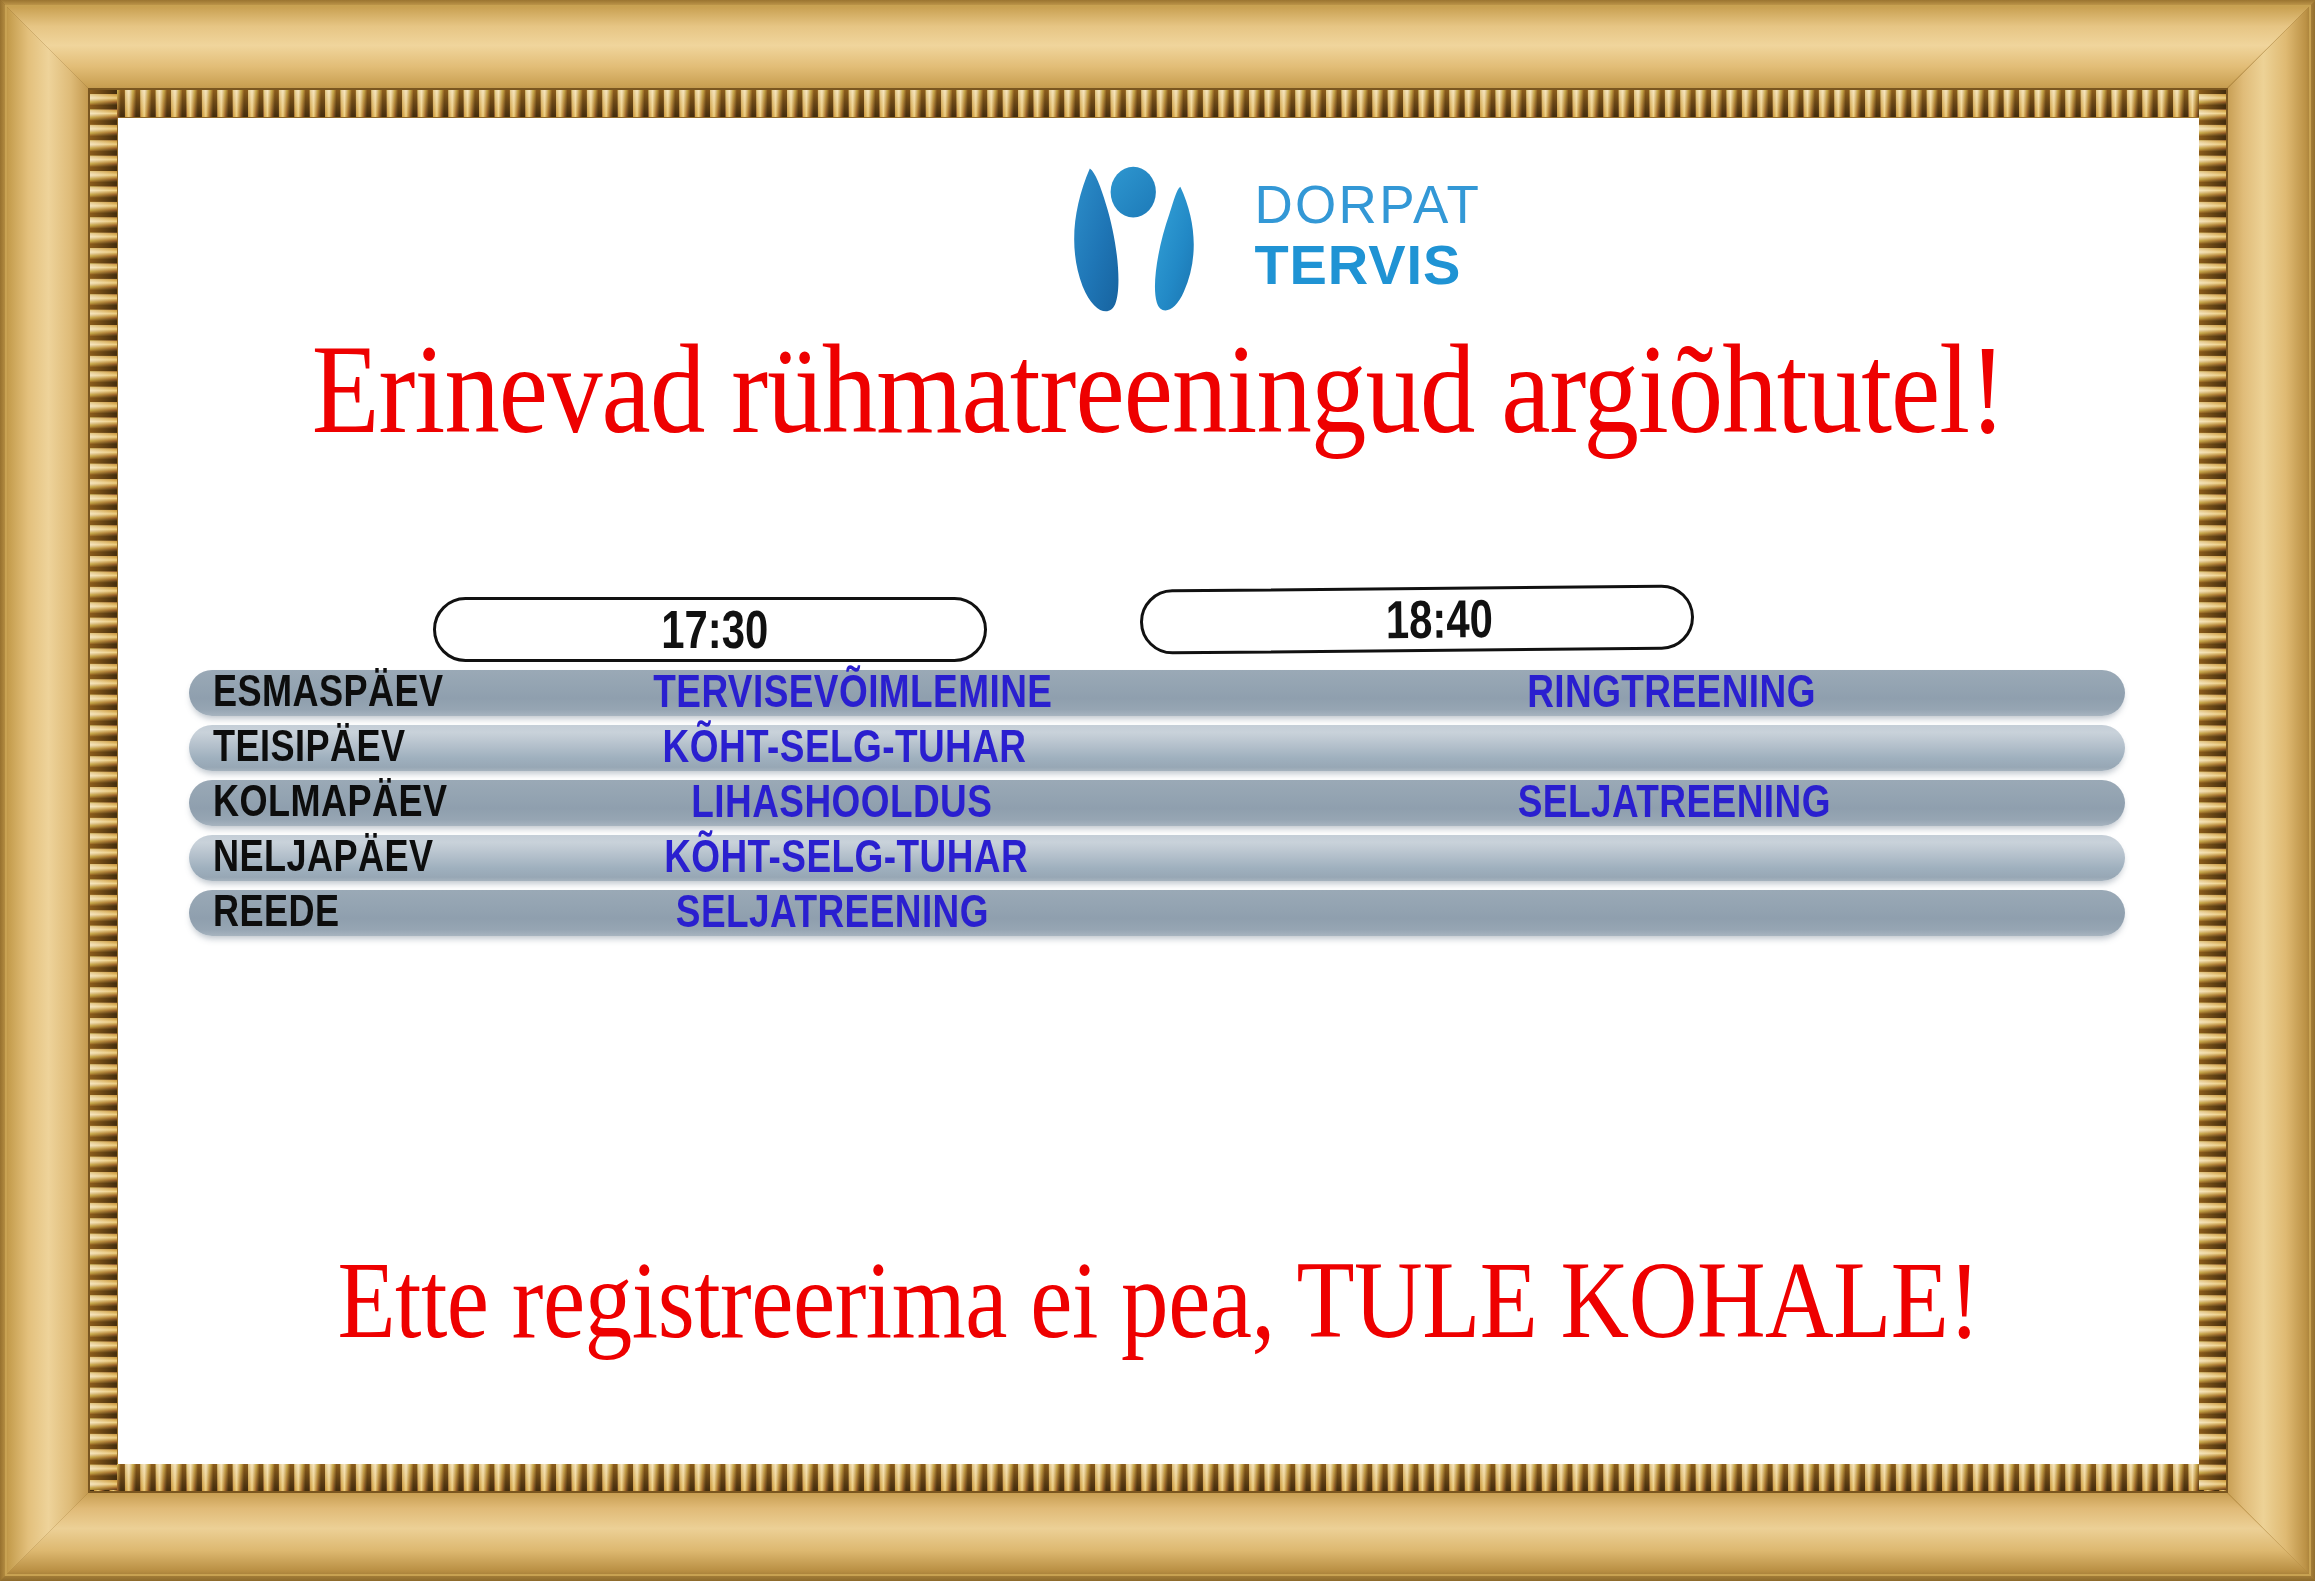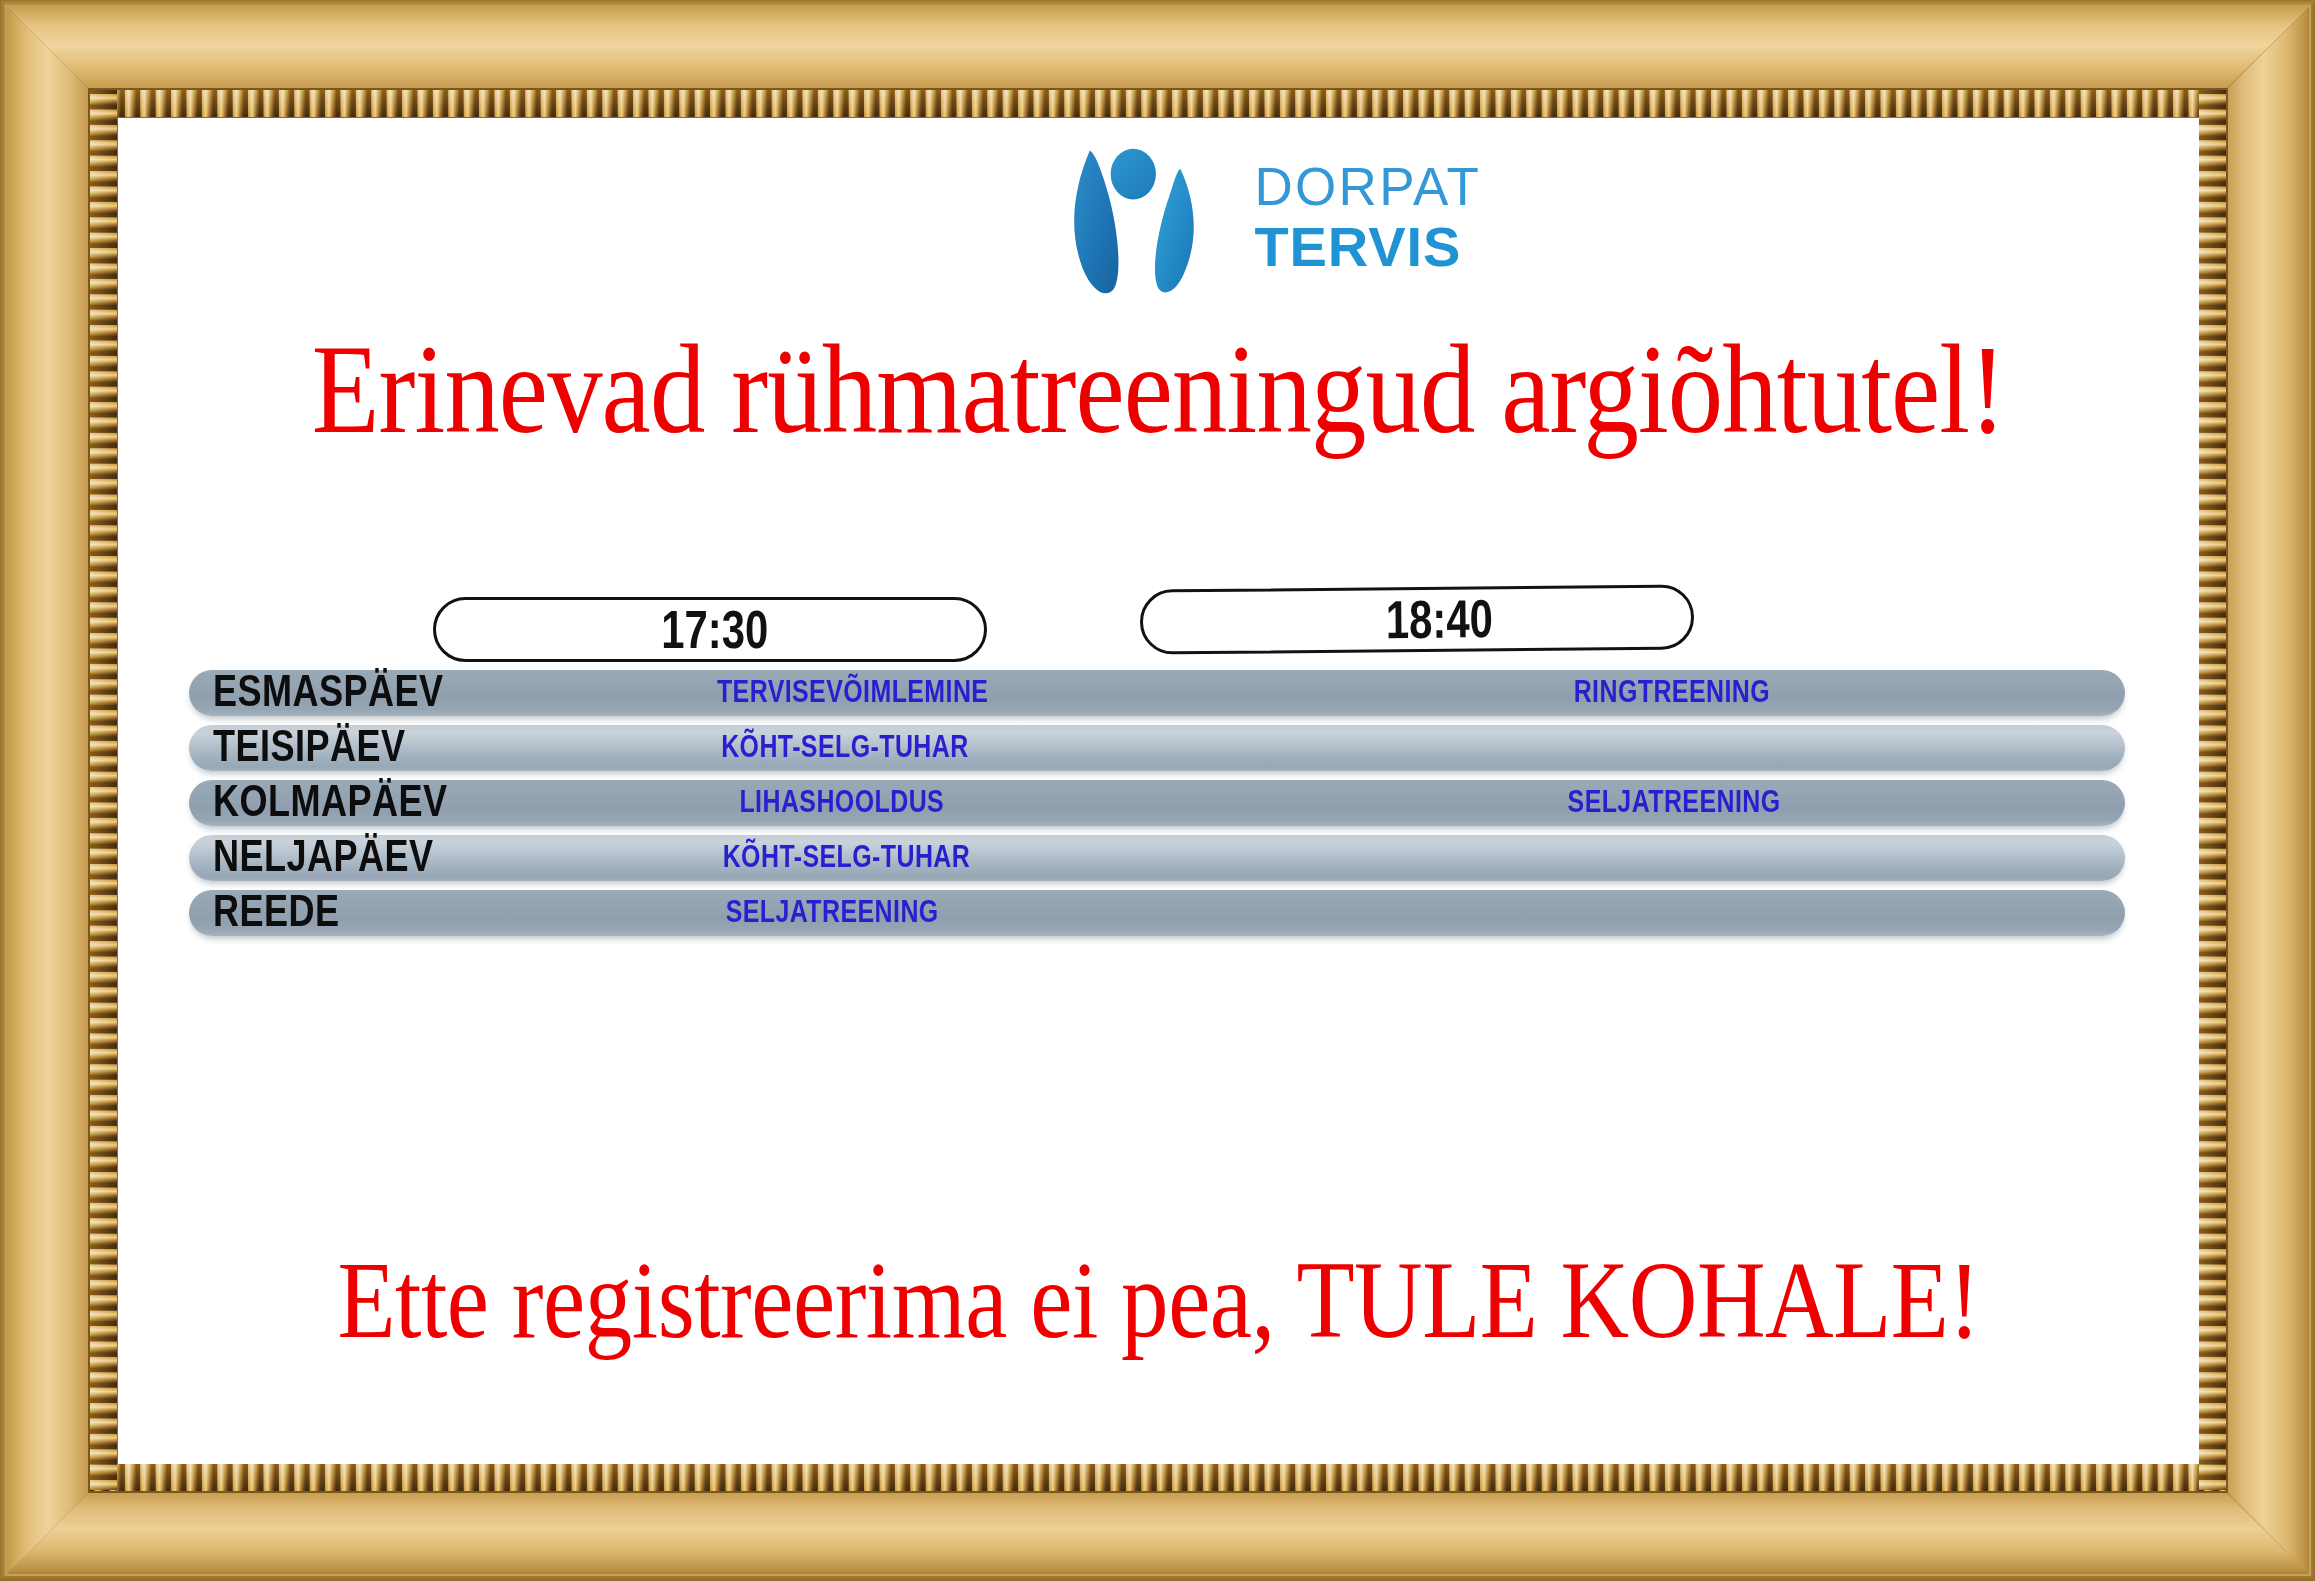--- a/index.html
+++ b/index.html
@@ -118,21 +118,21 @@
     height: 1346px;
     background: #ffffff;
     box-sizing: border-box;
     overflow: hidden;
   }
 
   
   #logo-block {
     position: absolute;
     left: 932px;
-    top: 18px;
+    top: 36px;
     width: 488px;
     height: 163px;
     display: flex;
     align-items: center;
     gap: 23.5px;
   }
   #logo-mark { width: 181px; height: 163px; flex: 0 0 auto; }
   #logo-words {
     display: flex;
     flex-direction: column;
@@ -251,21 +251,21 @@
     color: #0d0d0d;
     white-space: nowrap;
     letter-spacing: 0.5px;
   }
   .slot {
     position: absolute;
     top: 50%;
     transform: translateY(-52%);
     font-family: "Liberation Sans Narrow", "Liberation Sans", sans-serif;
     font-weight: 700;
-    font-size: 29px;
+    font-size: 43px;
     color: #2a1fcf;
     white-space: nowrap;
     text-align: center;
     letter-spacing: 0.5px;
   }
   .slot > span {
     display: inline-block;
     transform: scaleX(0.86) scaleY(1.06);
   }
   .slot.col1 {

